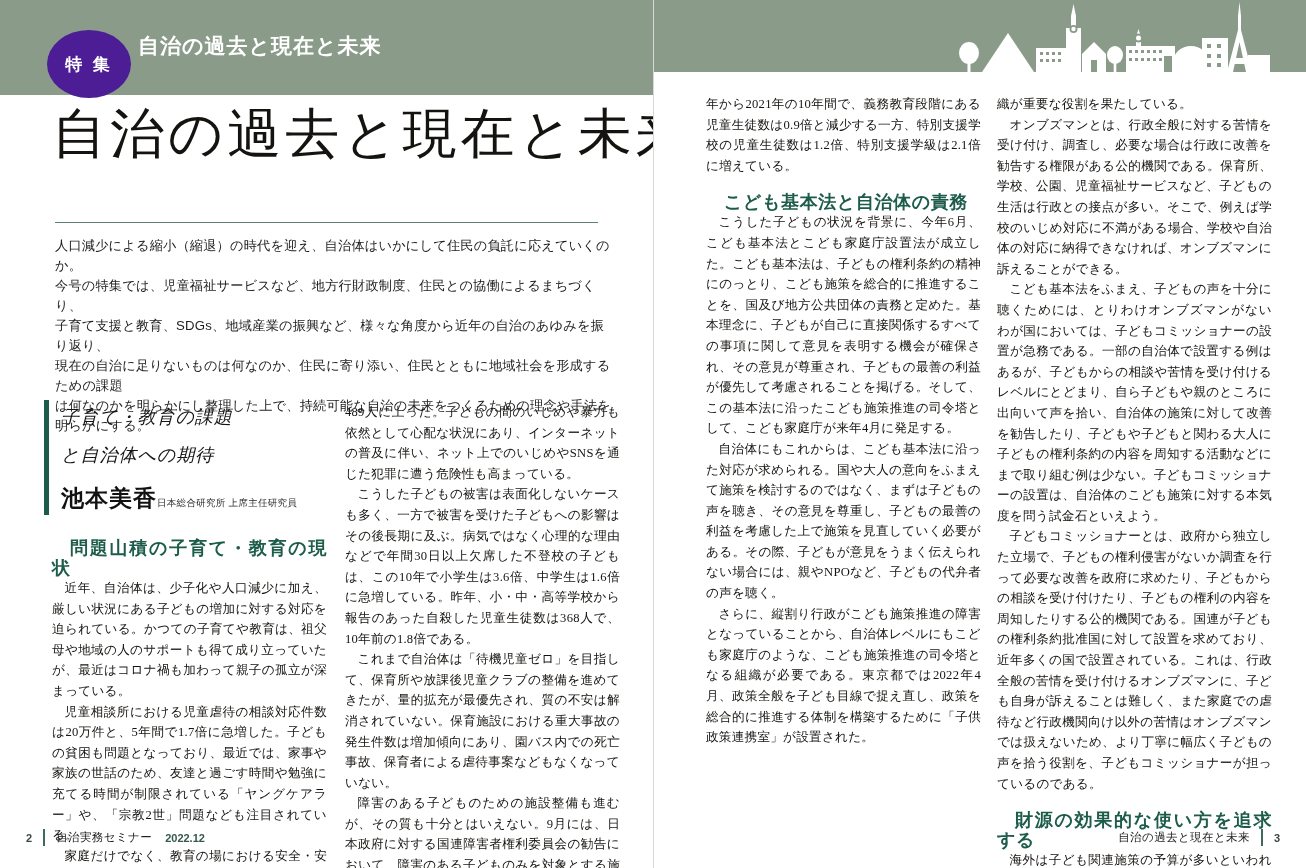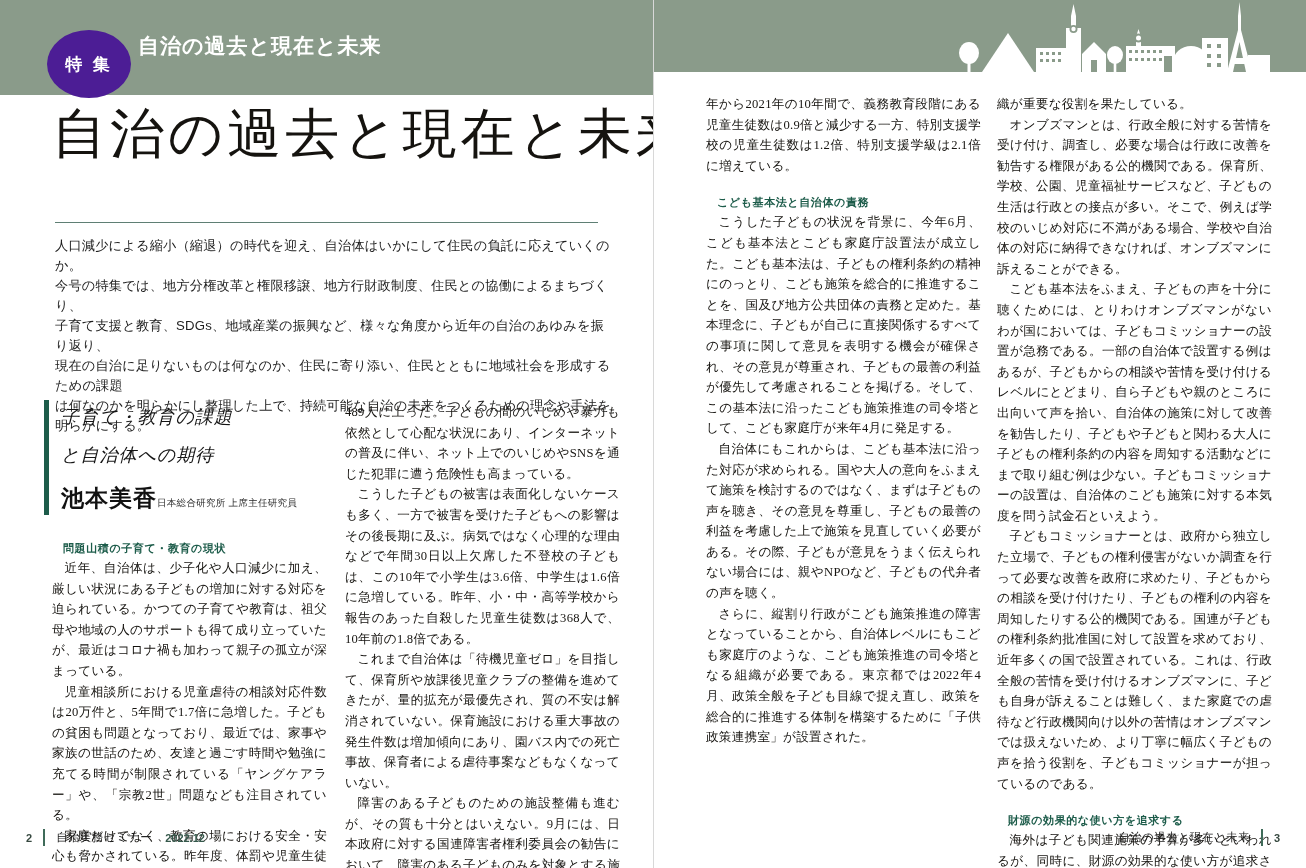--- a/index.html
+++ b/index.html
@@ -89,21 +89,21 @@
     position:absolute;
     font-family:"Liberation Serif","DejaVu Serif",serif;
     font-size:12.6px;line-height:20.6px;color:#15130f;
     text-align:justify;text-justify:inter-character;
     letter-spacing:0.25px;
   }
   .col p{margin:0;text-indent:1em;}
   .col p.noind{text-indent:0;}
   .sec-head{
     font-family:"Liberation Sans","DejaVu Sans",sans-serif;
-    font-weight:bold;font-size:11px;color:#1d5c4a;
+    font-weight:bold;font-size:18px;color:#1d5c4a;
     margin:0 0 9px 0;text-indent:0;letter-spacing:0.6px;
     line-height:20px;
   }
   .sec-head.spaced{margin-top:16px;}
 
   
   #lcol1{left:52px;top:538px;width:275px;}
   #lcol2{left:345px;top:402px;width:275px;}
 
   
@@ -146,21 +146,21 @@
 
     <div class="hdr-band"></div>
     <div class="hdr-badge">特 集</div>
     <div class="hdr-kicker">自治の過去と現在と未来</div>
 
     <div class="feature-title">自治の過去と現在と未来</div>
 
     <div class="lead-rule"></div>
     <div class="lead">
       <p>人口減少による縮小（縮退）の時代を迎え、自治体はいかにして住民の負託に応えていくのか。</p>
-      <p>今号の特集では、地方分権改革と権限移譲、地方行財政制度、住民との協働によるまちづくり、</p>
+      <p>今号の特集では、児童福祉サービスなど、地方行財政制度、住民との協働によるまちづくり、</p>
       <p>子育て支援と教育、SDGs、地域産業の振興など、様々な角度から近年の自治のあゆみを振り返り、</p>
       <p>現在の自治に足りないものは何なのか、住民に寄り添い、住民とともに地域社会を形成するための課題</p>
       <p>は何なのかを明らかにし整理した上で、持続可能な自治の未来をつくるための理念や手法を明らかにする。</p>
     </div>
 
     <div class="art-head">
       <div class="art-bar"></div>
       <div class="art-title">
         <div>子育て・教育の課題</div>
         <div>と自治体への期待</div>

